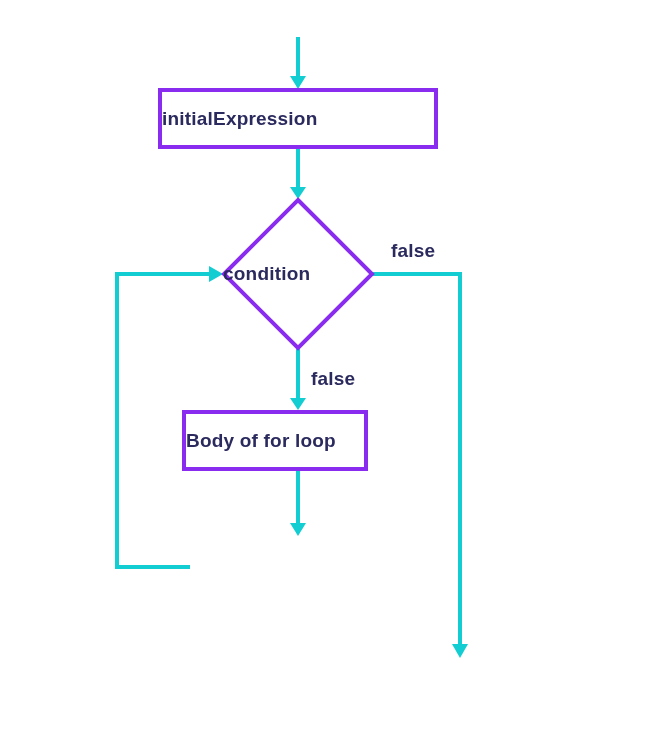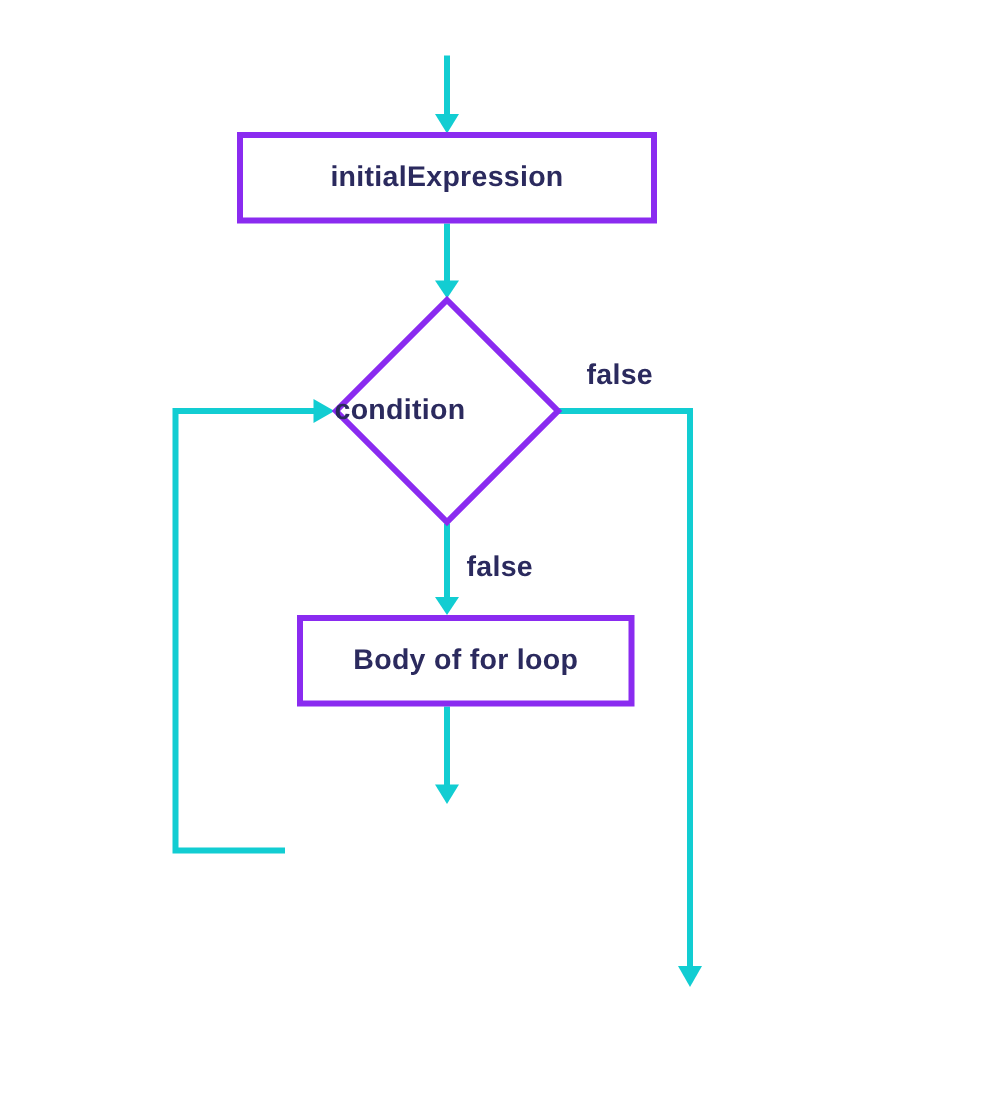--- a/index.html
+++ b/index.html
@@ -17,21 +17,21 @@
     overflow:hidden;
   }
   .layer{position:absolute;left:0;top:0;}
   .teal-stroke path{stroke:var(--teal);stroke-width:4;fill:none;}
   .teal-fill polygon{fill:var(--teal);stroke:none;}
   .diamond{fill:none;stroke:var(--purple);stroke-width:4;stroke-linejoin:miter;}
   .node{
     position:absolute;
     box-sizing:border-box;
     border:4px solid var(--purple);
-    display:flex;align-items:center;justify-content:center;
+    display:flex;align-items:center;
     color:var(--ink);
     font-size:19px;font-weight:700;letter-spacing:.2px;
     background:transparent;
   }
   .cond-label{
     position:absolute;
     color:var(--ink);
     font-size:19px;font-weight:700;letter-spacing:.2px;
     text-align:left;
   }
@@ -66,21 +66,21 @@
     </g>
     <polygon class="diamond" points="298,200 372,274 298,348 224,274"></polygon>
   </svg>
 
   <div class="node" style="left:158px;top:88px;width:280px;height:61px">
     <span>initialExpression</span>
   </div>
 
   <div class="cond-label" style="left:223px;top:261px;width:150px;line-height:26px">condition</div>
 
-  <div class="node" style="left:198px;top:410px;width:225px;height:61px">
+  <div class="node" style="left:182px;top:410px;width:186px;height:61px">
     <span>Body of for loop</span>
   </div>
 
 
   <div class="edge-label" style="left:391px;top:240px">false</div>
 
   <div class="edge-label" style="left:311px;top:368px">false</div>
 
 
 </div>

